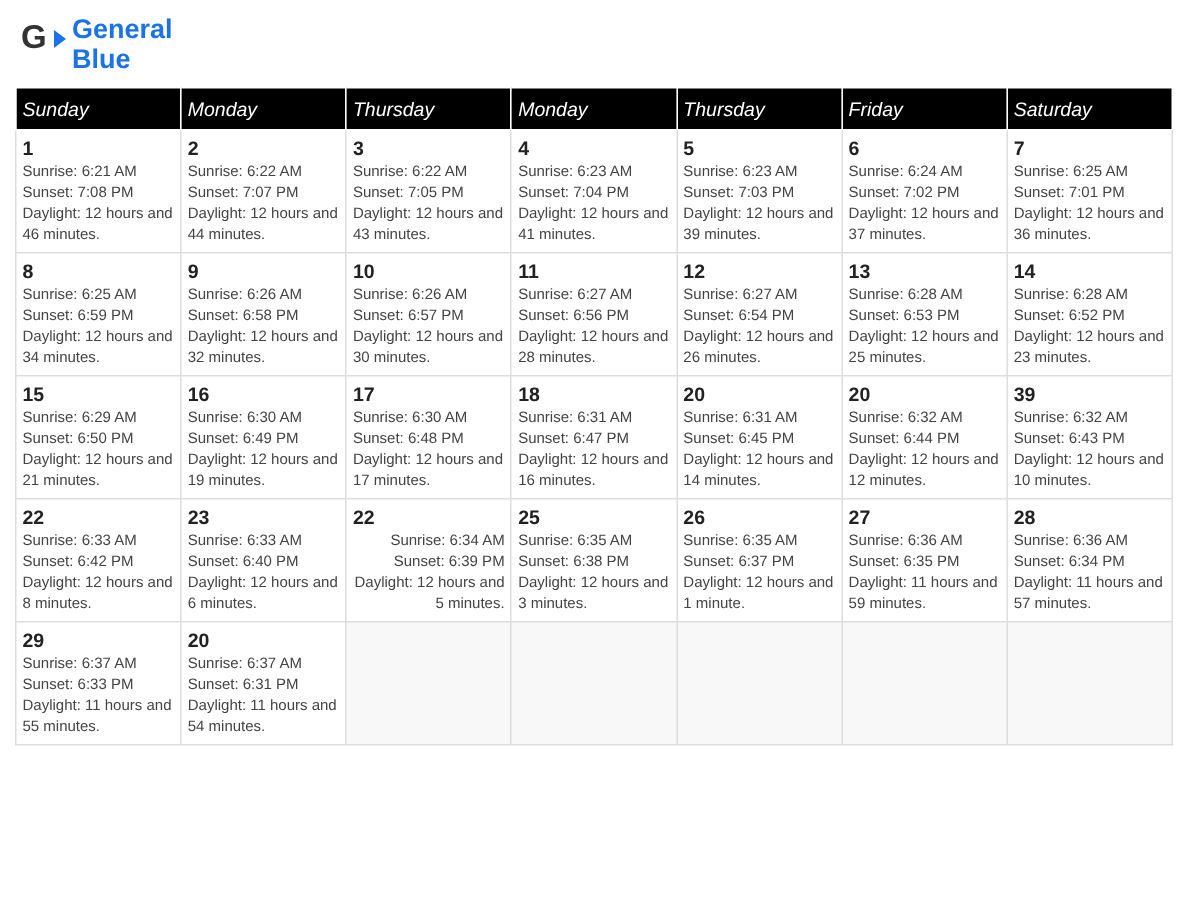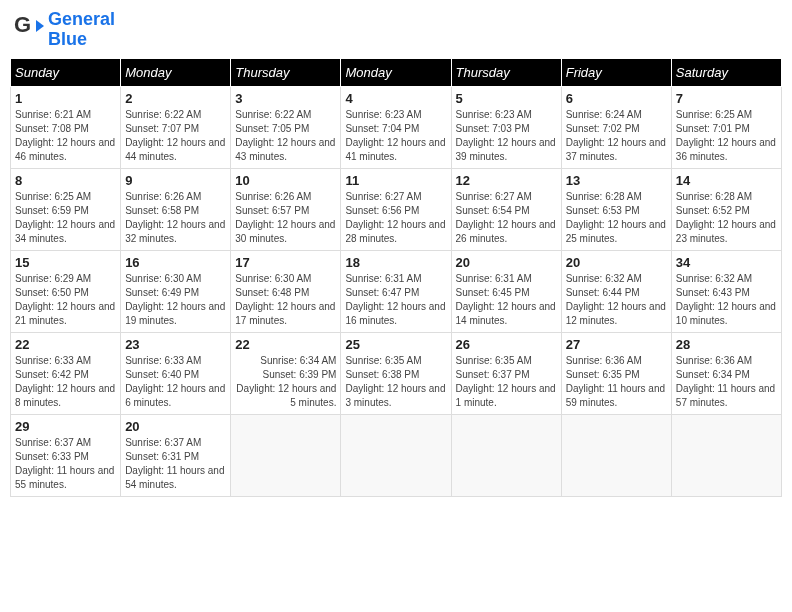--- a/index.html
+++ b/index.html
@@ -242,21 +242,21 @@
 Sunset: 6:45 PM
 Daylight: 12 hours and 14 minutes.</div>
         </td>
         <td>
           <span class="day-number">20</span>
           <div class="day-detail" style="white-space: pre-line;">Sunrise: 6:32 AM
 Sunset: 6:44 PM
 Daylight: 12 hours and 12 minutes.</div>
         </td>
         <td>
-          <span class="day-number">34</span>
+          <span class="day-number">39</span>
           <div class="day-detail" style="white-space: pre-line;">Sunrise: 6:32 AM
 Sunset: 6:43 PM
 Daylight: 12 hours and 10 minutes.</div>
         </td>
       </tr>
       <tr>
         <td>
           <span class="day-number">22</span>
           <div class="day-detail" style="white-space: pre-line;">Sunrise: 6:33 AM
 Sunset: 6:42 PM

